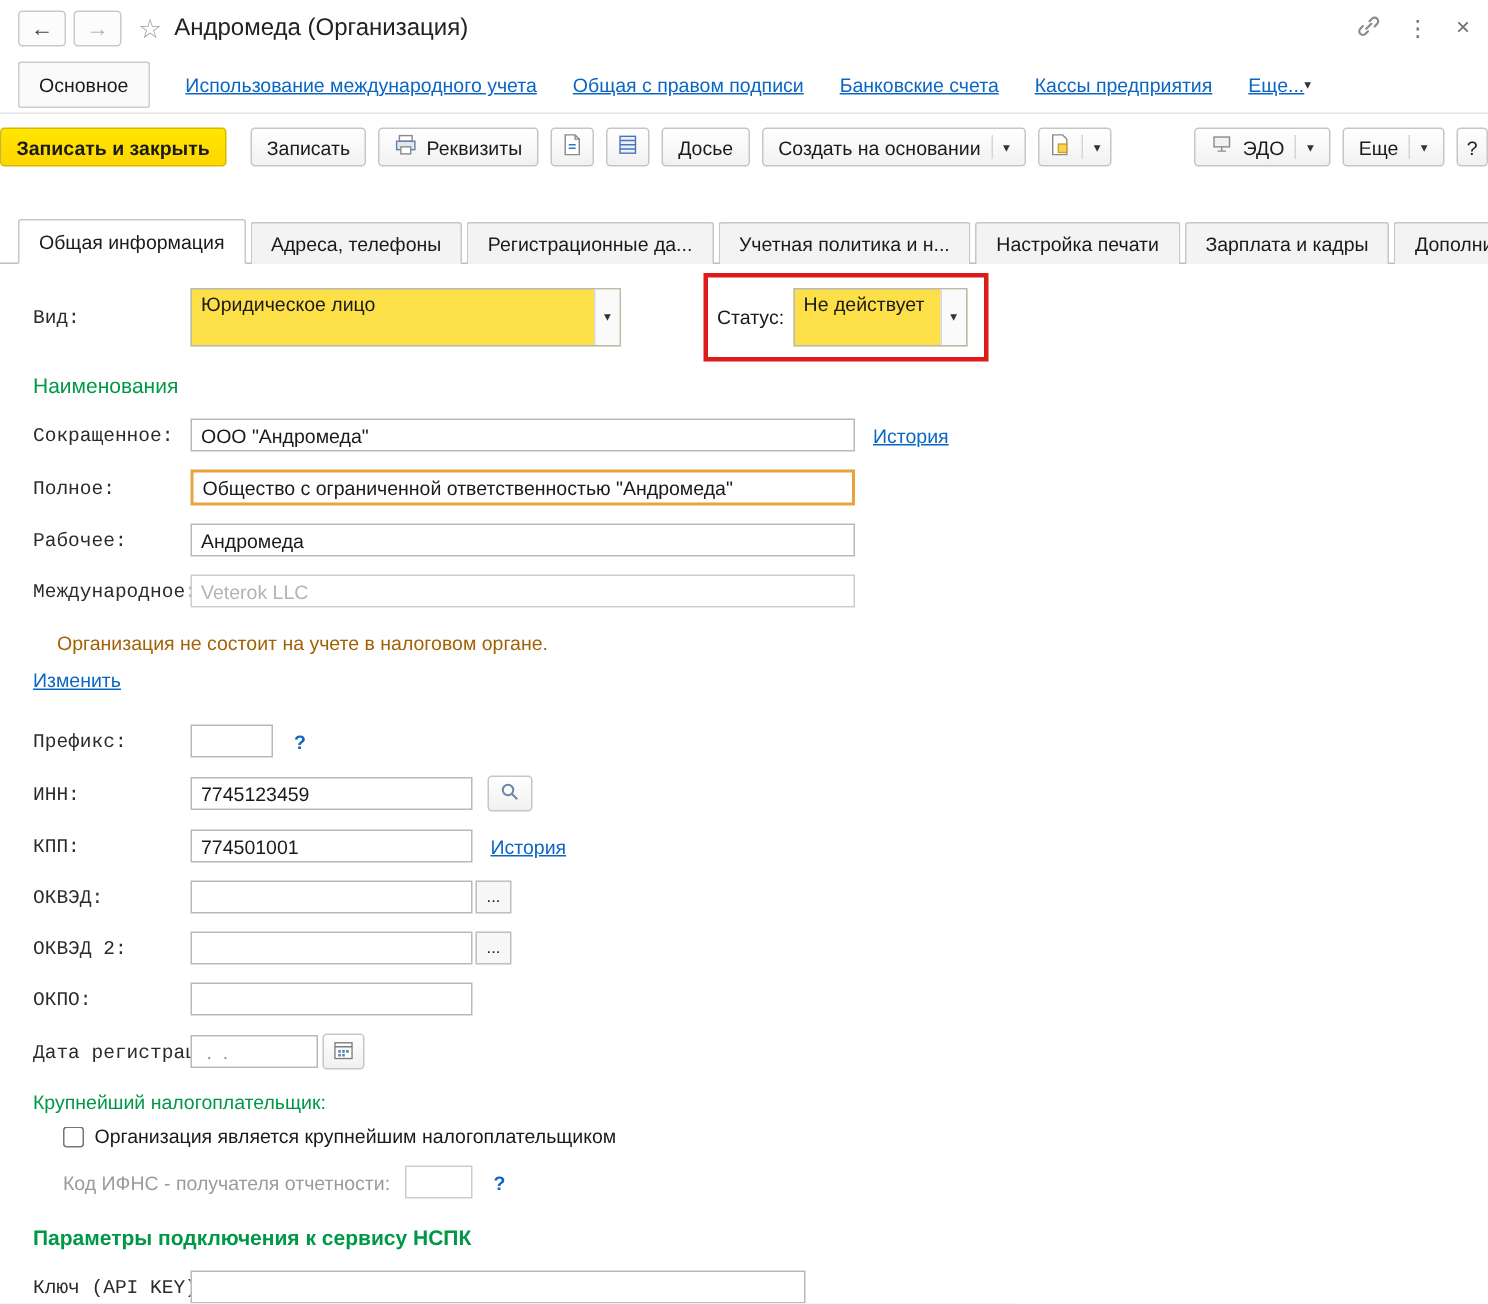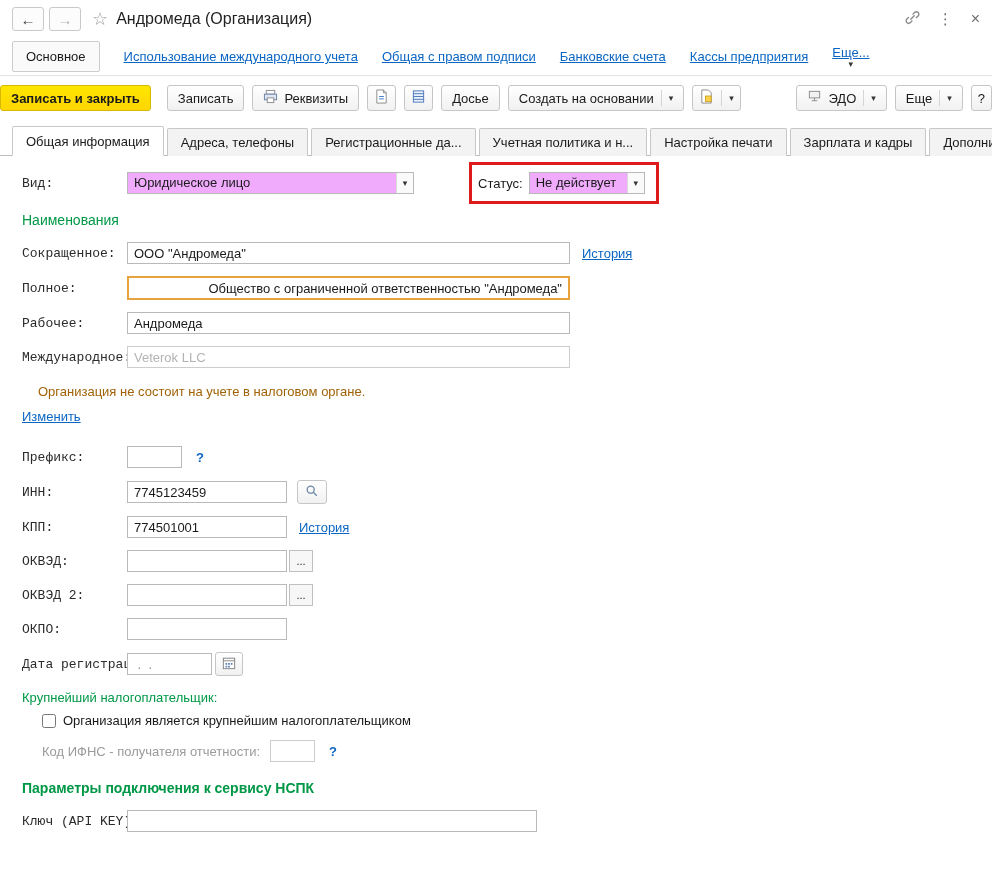--- a/index.html
+++ b/index.html
@@ -15,54 +15,54 @@
   .title { font-size:16px; color:#222; }
   .titlebar-right { margin-left:auto; display:flex; align-items:center; gap:18px; color:#6f6f6f; }
   .titlebar-right span { cursor:pointer; }
   .kebab { font-size:15px; }
   .closex { font-size:16px; }
 
   
   .navbar { display:flex; align-items:center; gap:24px; padding:0 12px; height:38px; border-bottom:1px solid #e2e2e2; }
   .nav-current { border:1px solid #cdcdcd; background:#fafafa; padding:7px 13px; border-radius:2px; cursor:pointer; }
   .nav-link { color:#0b66c3; text-decoration:underline; cursor:pointer; }
-  .nav-more { display:inline-flex; align-items:center; gap:0; cursor:pointer;flex-direction:column; }
+  .nav-more { display:inline-flex; align-items:center; gap:0; cursor:pointer; }
   .caret { font-size:9px; color:#333; line-height:1; }
 
   
   .toolbar { display:flex; align-items:flex-end; gap:8px; padding:9px 0 11px; }
   .btn { display:inline-flex; align-items:center; gap:6px; height:26px; padding:0 10px; border:1px solid #c6c6c6;
          border-radius:3px; background:linear-gradient(#ffffff,#f1f1f1); font:inherit; color:#1a1a1a; cursor:pointer; }
   .btn-primary { background:linear-gradient(#ffe600,#ffd600); border-color:#d6b900; font-weight:700; margin-right:8px; }
   .btn .divider { width:1px; align-self:stretch; background:#d5d5d5; margin:4px 1px; }
   .icon-btn { padding:0 6px; }
   .push-right { margin-left:auto; }
 
   
   .tabstrip { display:flex; align-items:flex-end; padding:0 12px; border-bottom:1px solid #bdbdbd; margin-top:4px; }
   .tab { padding:6px 13px; background:#f3f3f3; border:1px solid #c7c7c7; border-bottom:none; border-radius:2px 2px 0 0;
-         margin-right:3px; margin-bottom:-1px; cursor:pointer; white-space:nowrap; }
+         margin-right:3px; margin-bottom:-1px; cursor:pointer; white-space:nowrap;margin-top:20px; }
   .tab.active { background:#fff; padding-top:7px; position:relative; border-bottom:1px solid #fff; }
 
   
   .form { padding:16px 0 0 22px; }
   .row { display:flex; align-items:center; margin-bottom:12px; }
   .label { width:105px; flex:none; color:#2b2b2b; white-space:nowrap;font-family:Liberation Mono, monospace; }
   .ipt { height:22px; border:1px solid #b9b9b9; padding:0 6px; font:inherit; color:#1a1a1a; background:#fff; }
   .ipt::placeholder { color:#b3b3b3; }
   .w-name { width:443px; }
-  .focused { border:2px solid #e8a33d; height:24px;text-align:right; }
+  .focused { border:2px solid #e8a33d; height:24px; }
   .light { border-color:#cdcdcd; }
   .w-small { width:55px; }
-  .w-id { width:160px; }
+  .w-id { width:188px; }
   .w-date { width:85px; color:#8f8f8f; }
   .w-ifns { width:45px; }
   .w-api { width:410px; }
 
-  .combo { display:inline-flex; align-items:stretch; height:22px; border:1px solid #b9b9b9; background:#f0abfc; cursor:pointer; }
+  .combo { display:inline-flex; align-items:stretch; height:39px; border:1px solid #b9b9b9; background:#fde047; cursor:pointer; }
   .combo-text { padding:2px 6px; flex:1; white-space:nowrap; overflow:hidden; }
   .combo-btn { width:17px; display:flex; align-items:center; justify-content:center; border-left:1px solid #d8d8d8; background:#fafafa; }
   .w-kind { width:287px; }
   .w-status { width:116px; }
 
   .status-wrap { position:relative; display:inline-flex; align-items:center; margin-left:64px; gap:6px; }
   .annotation-box { position:absolute; left:-9px; top:-10px; right:-14px; bottom:-10px; border:3px solid #de1b1b; pointer-events:none; }
 
   .section { color:#009846; font-size:14px; margin:18px 0 14px; }
   .bold { font-weight:700; }

